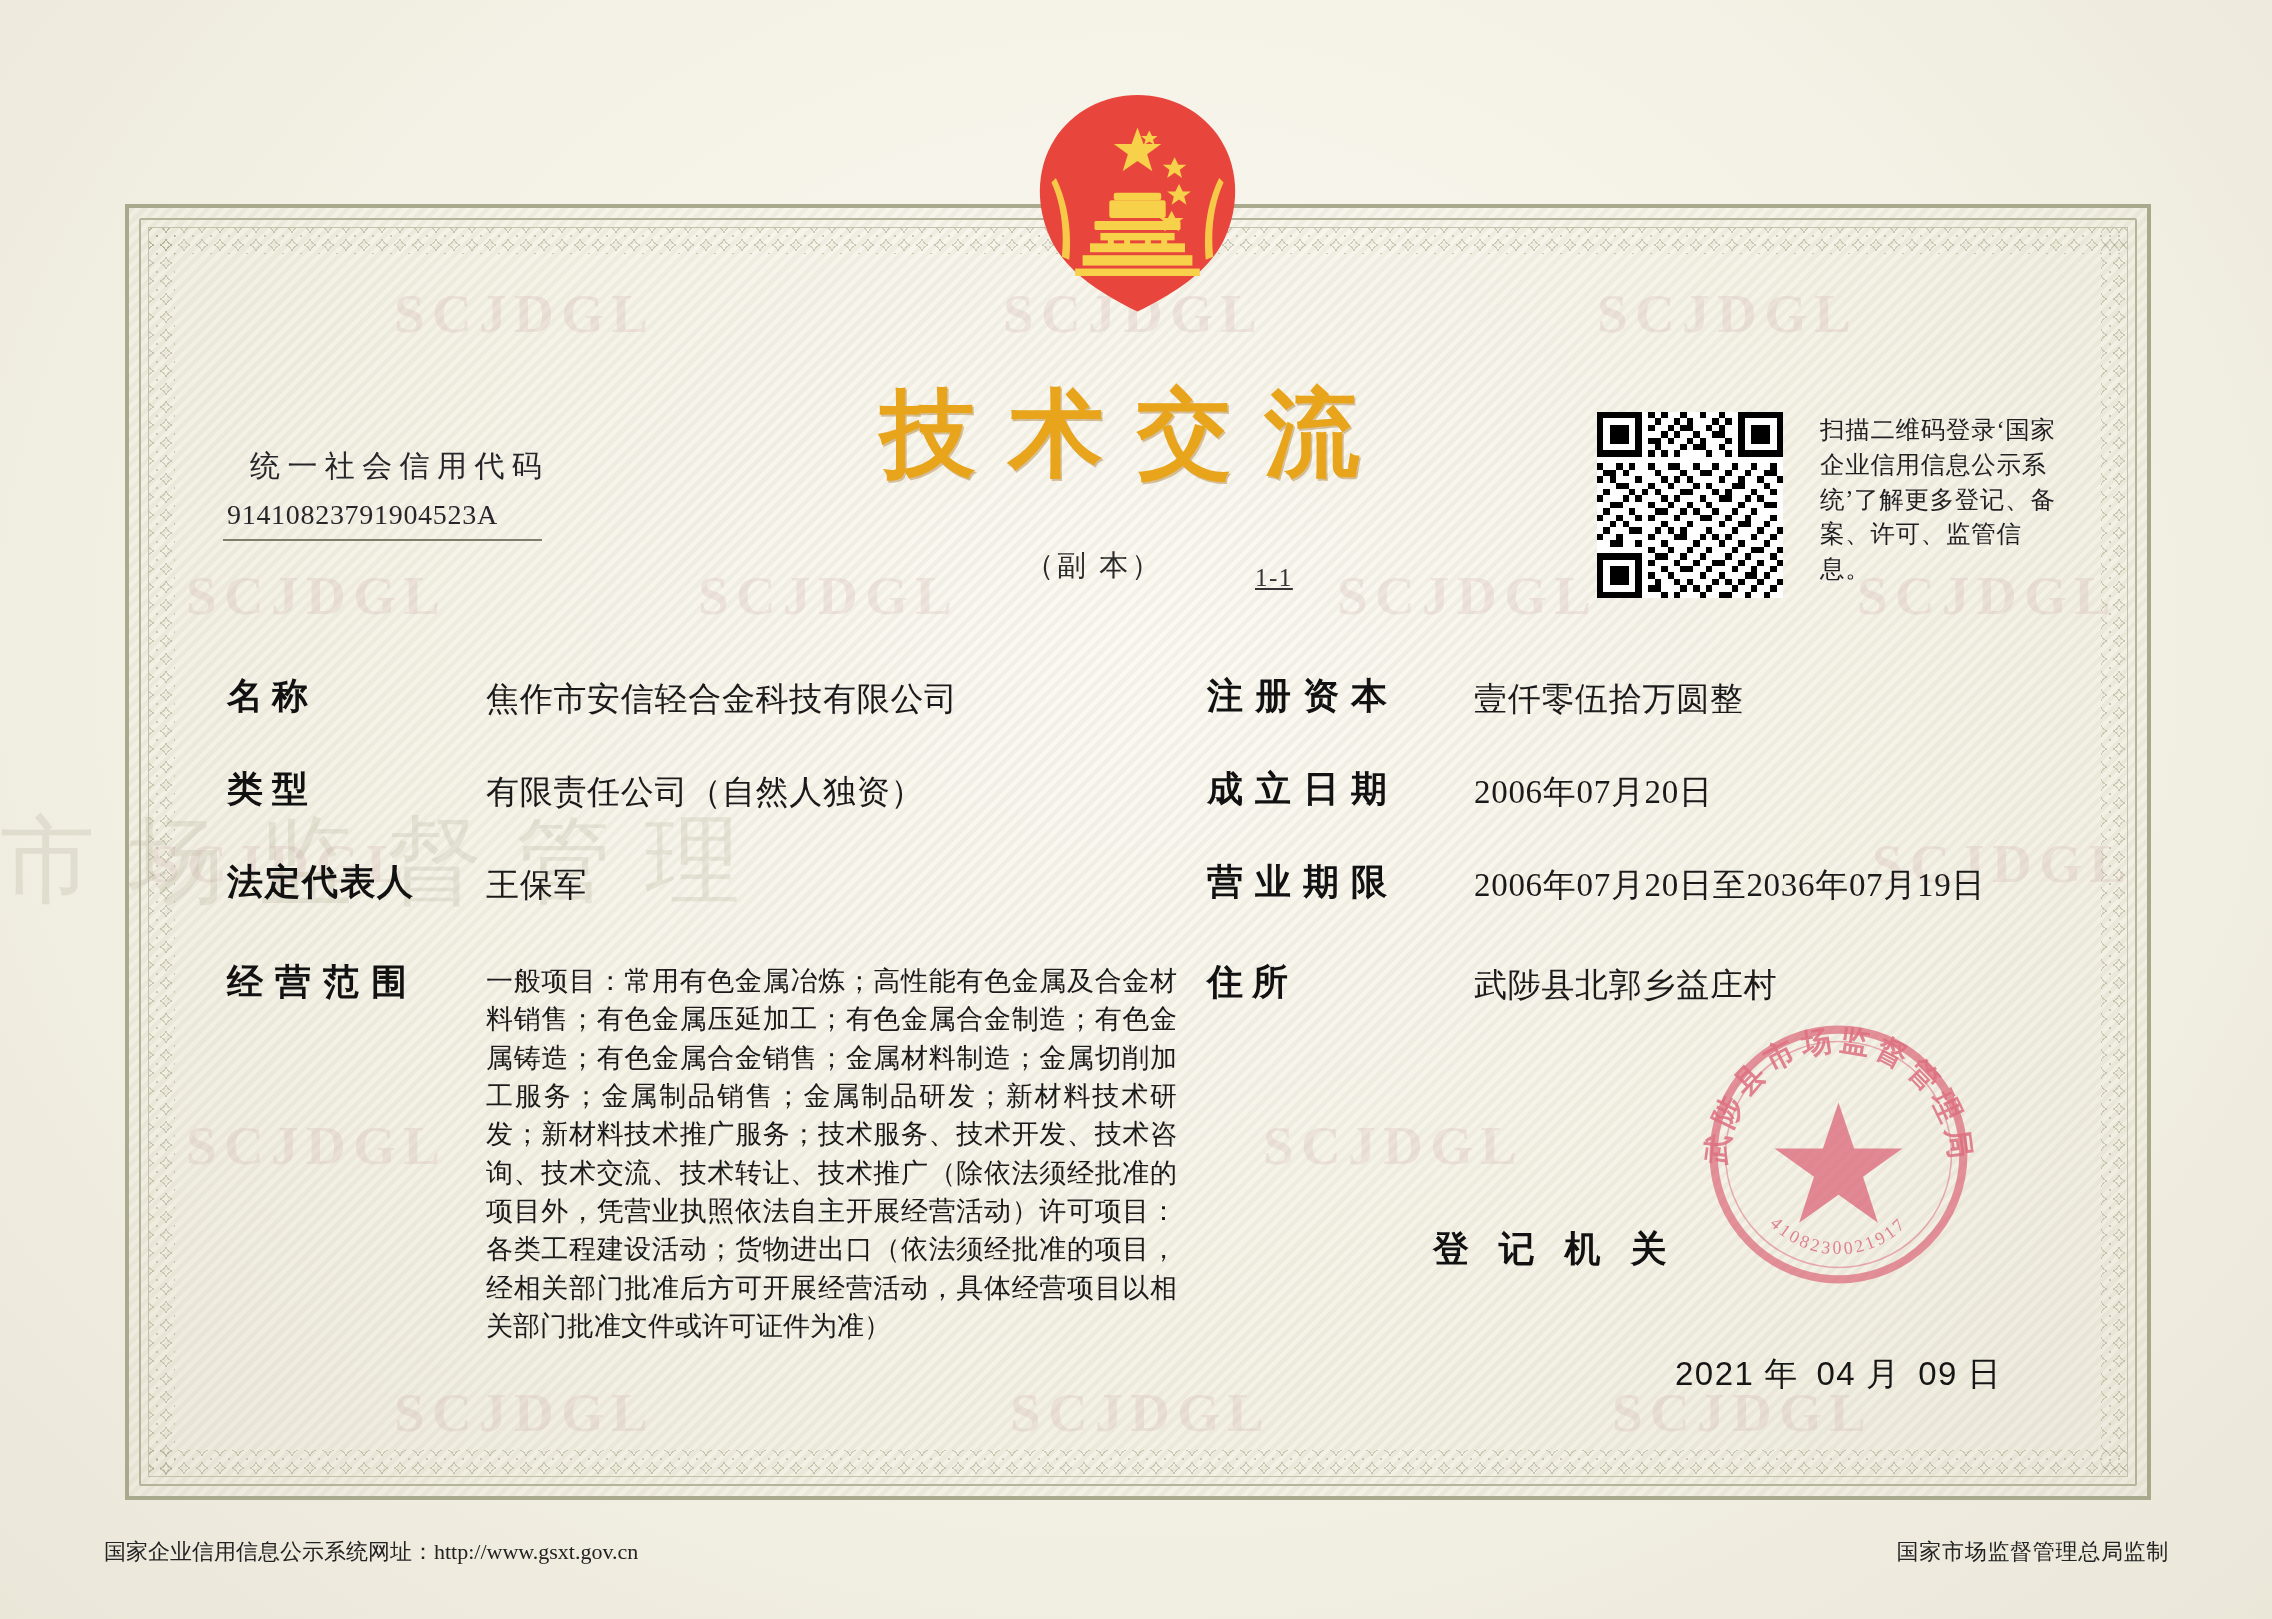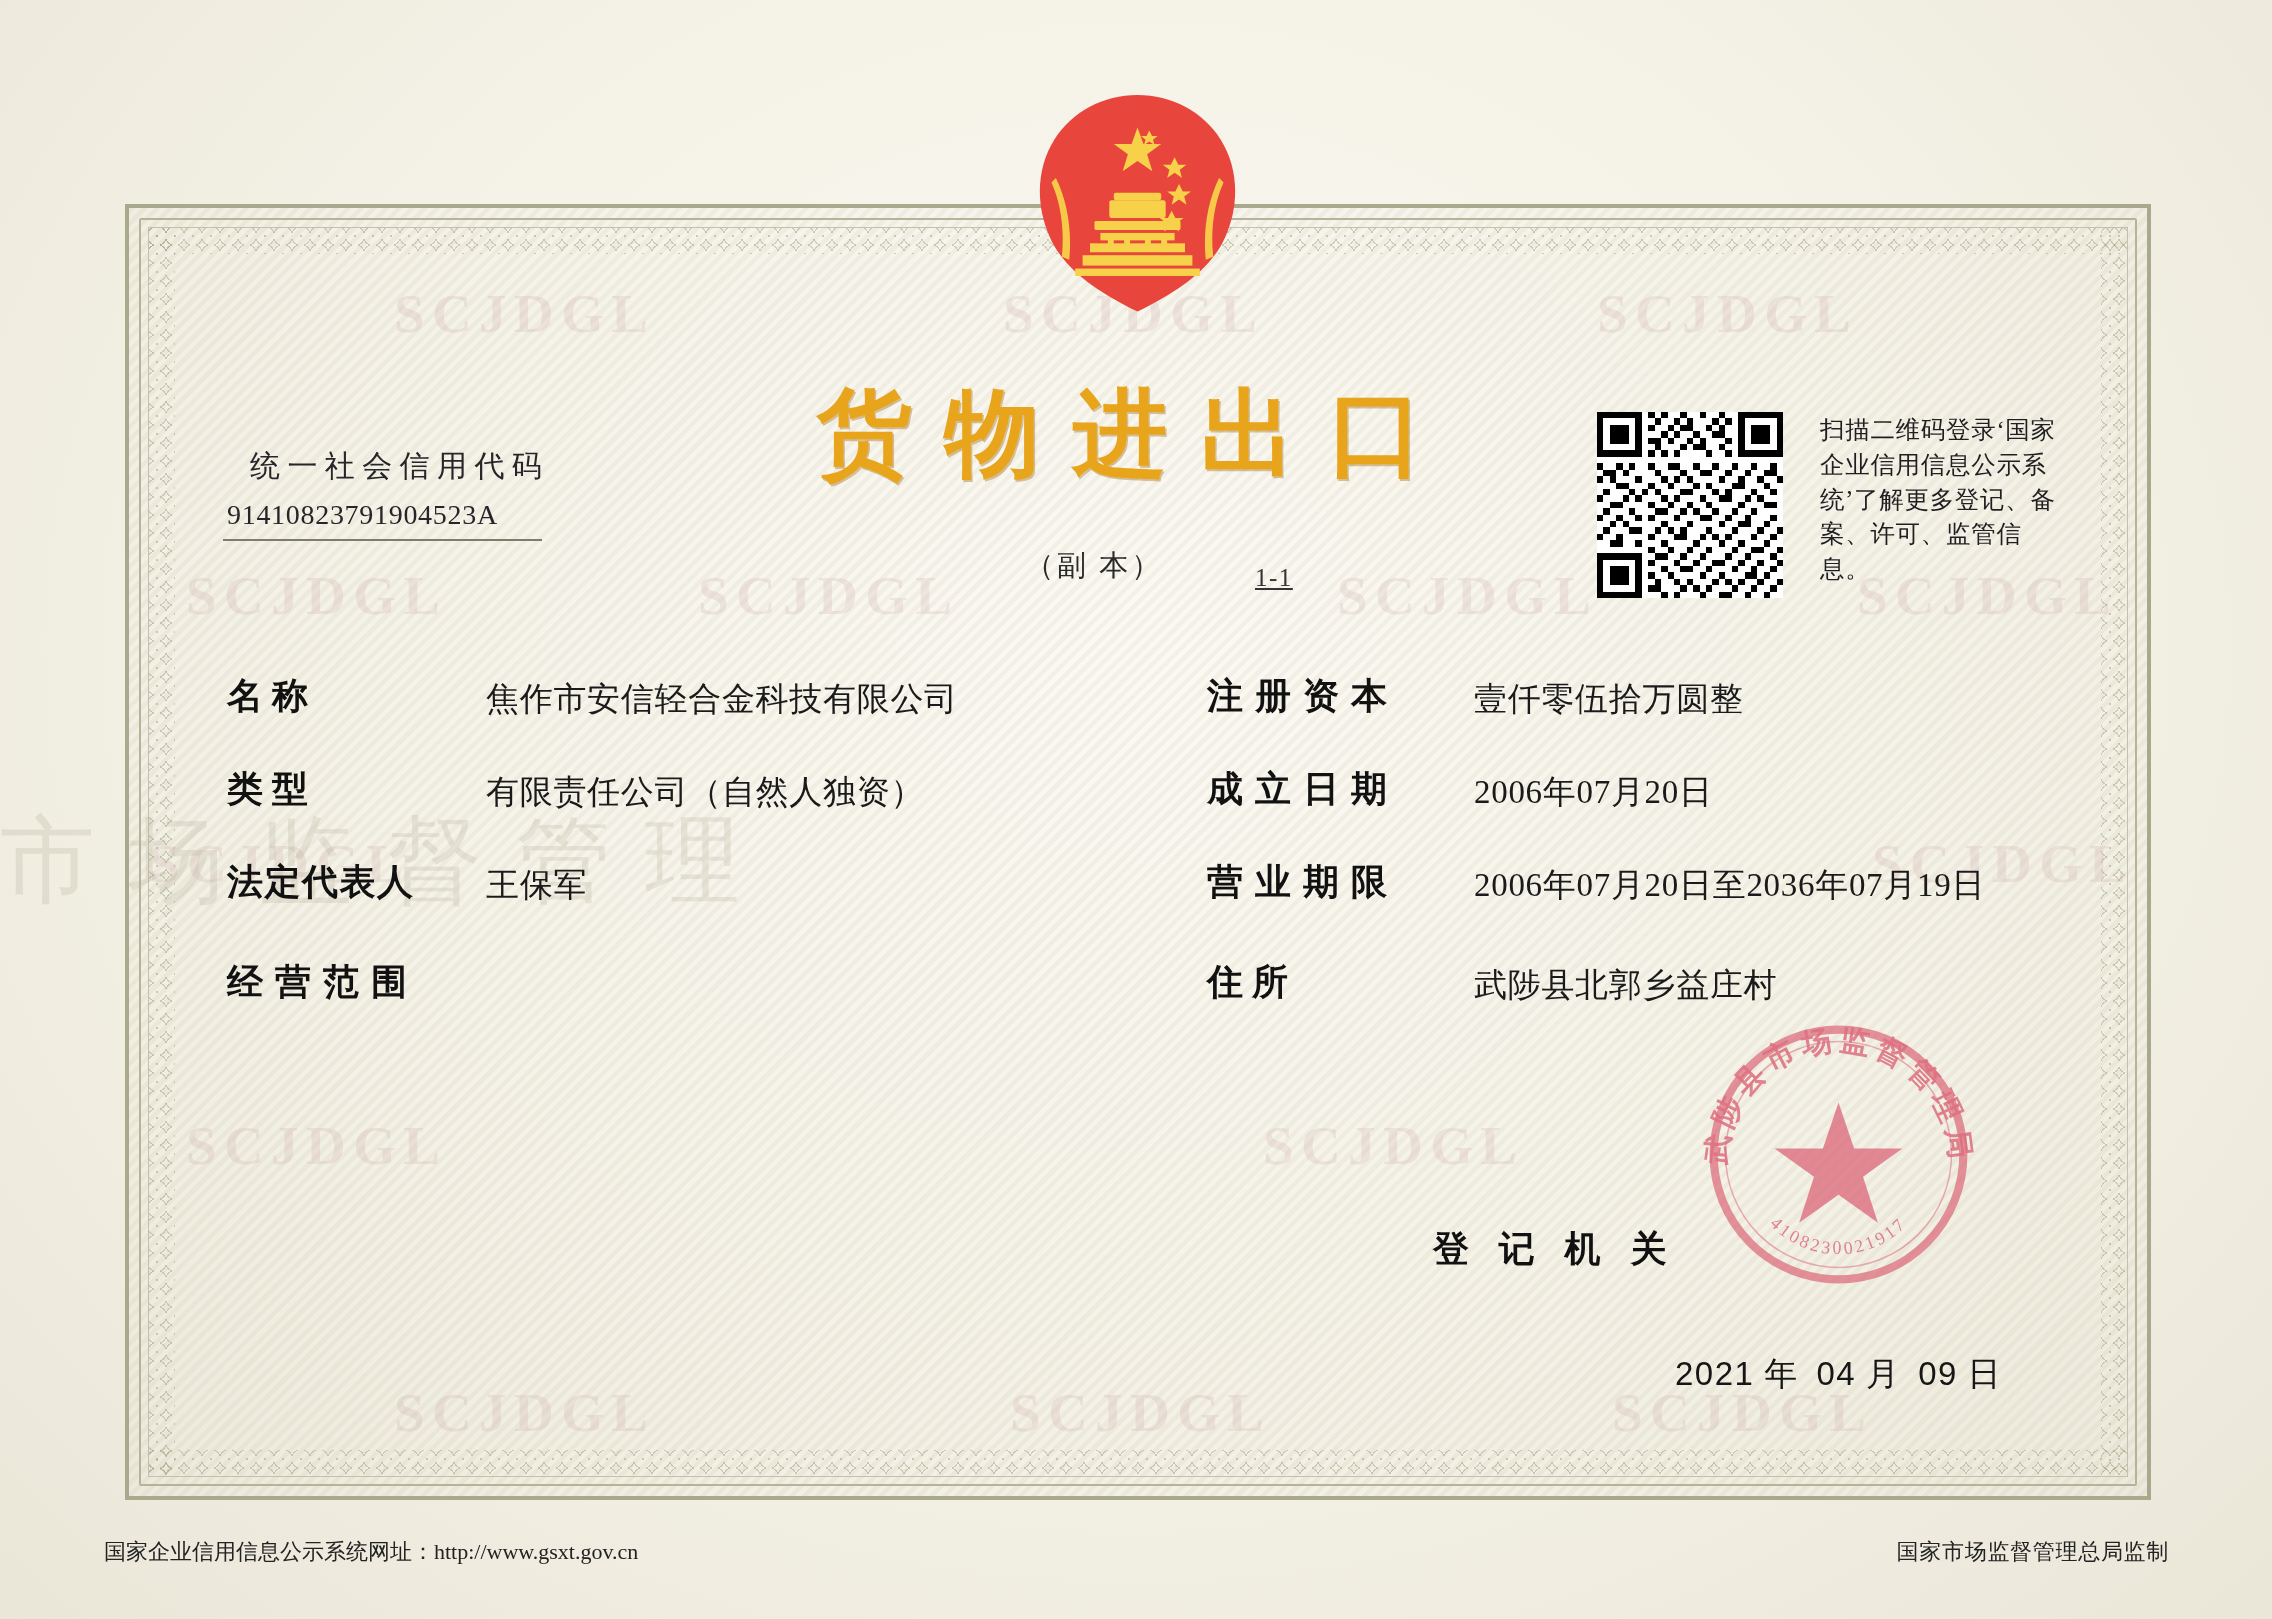--- a/index.html
+++ b/index.html
@@ -210,21 +210,21 @@
         <rect x="160" y="196" width="8" height="14"></rect>
         <rect x="182" y="196" width="8" height="14"></rect>
       </g>
       <g fill="#f7d14a" opacity=".95">
         <path d="M40 120 C55 150 62 190 58 230 L48 226 C52 188 46 152 34 126 Z"></path>
         <path d="M260 120 C245 150 238 190 242 230 L252 226 C248 188 254 152 266 126 Z"></path>
       </g>
     </svg>
   </div>
 
-  <div id="title">货物进出口</div>
+  <div id="title">技术交流</div>
   <div id="subtitle">（副 本）</div>
   <div id="copyno">1-1</div>
 
   <div id="code-label">统一社会信用代码</div>
   <div id="code-value">91410823791904523A</div>
   <div id="code-underline"></div>
 
   <div id="qr">
     <svg viewBox="0 0 29 29" width="186" height="186" shape-rendering="crispEdges" aria-hidden="true">
       <rect width="29" height="29" fill="#ffffff"></rect>
@@ -447,20 +447,21 @@
   <div class="f-label" style="left:227px;top:672px;letter-spacing:0;">名        称</div>
   <div class="f-value" style="left:486px;top:677px;">焦作市安信轻合金科技有限公司</div>
 
   <div class="f-label" style="left:227px;top:765px;letter-spacing:0;">类        型</div>
   <div class="f-value" style="left:486px;top:770px;">有限责任公司（自然人独资）</div>
 
   <div class="f-label" style="left:227px;top:858px;">法定代表人</div>
   <div class="f-value" style="left:486px;top:863px;">王保军</div>
 
   <div class="f-label" style="left:227px;top:958px;">经 营 范 围</div>
+  <div id="scope-value">一般项目：常用有色金属冶炼；高性能有色金属及合金材料销售；有色金属压延加工；有色金属合金制造；有色金属铸造；有色金属合金销售；金属材料制造；金属切削加工服务；金属制品销售；金属制品研发；新材料技术研发；新材料技术推广服务；技术服务、技术开发、技术咨询、技术交流、技术转让、技术推广（除依法须经批准的项目外，凭营业执照依法自主开展经营活动）许可项目：各类工程建设活动；货物进出口（依法须经批准的项目，经相关部门批准后方可开展经营活动，具体经营项目以相关部门批准文件或许可证件为准）</div>
 
   <div class="f-label" style="left:1207px;top:672px;">注 册 资 本</div>
   <div class="f-value" style="left:1474px;top:677px;">壹仟零伍拾万圆整</div>
 
   <div class="f-label" style="left:1207px;top:765px;">成 立 日 期</div>
   <div class="f-value" style="left:1474px;top:770px;">2006年07月20日</div>
 
   <div class="f-label" style="left:1207px;top:858px;">营 业 期 限</div>
   <div class="f-value" style="left:1474px;top:863px;">2006年07月20日至2036年07月19日</div>
 

